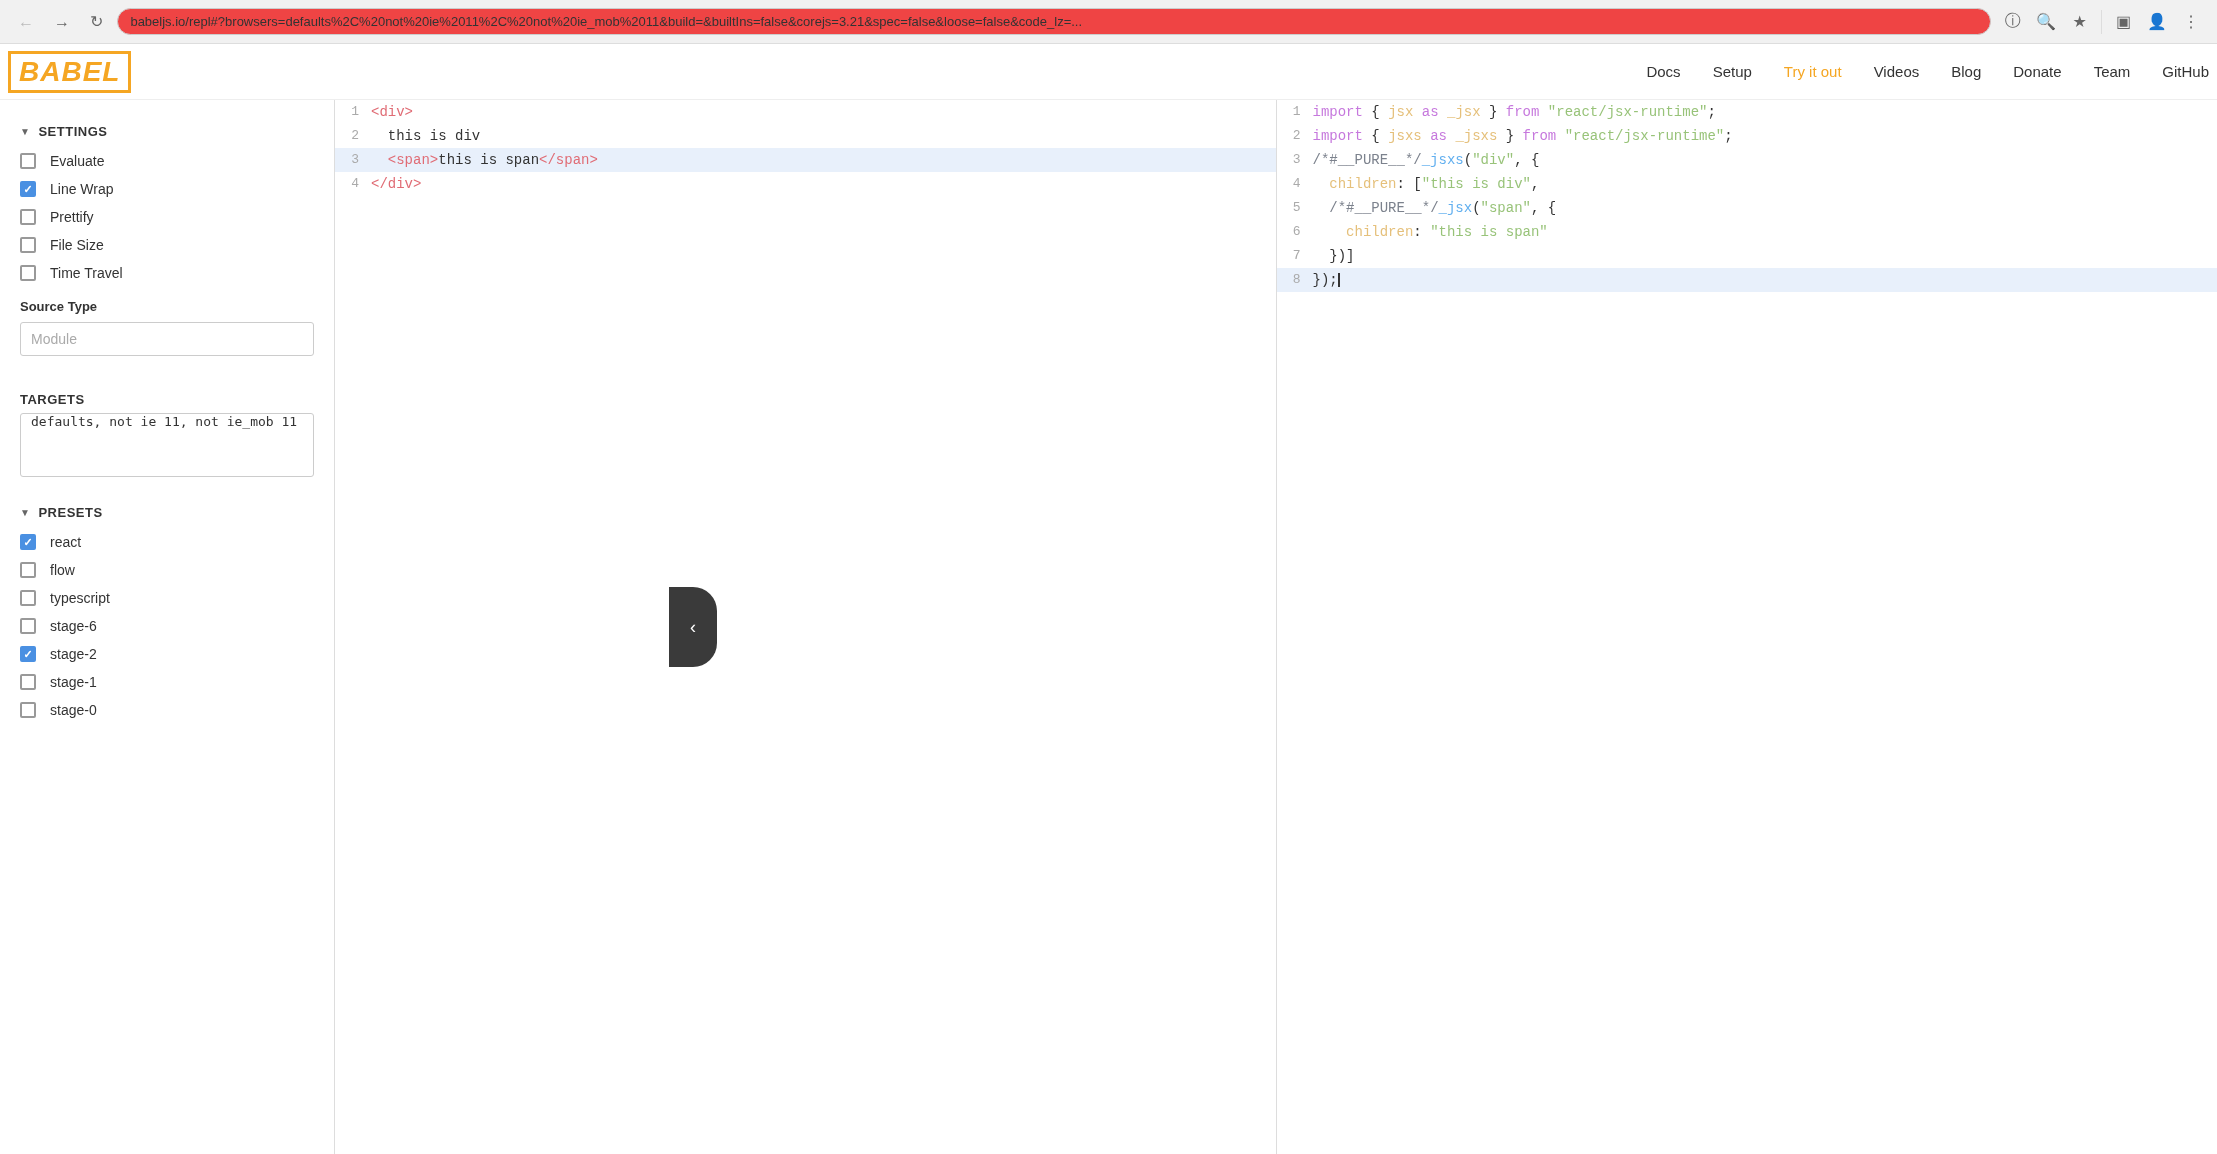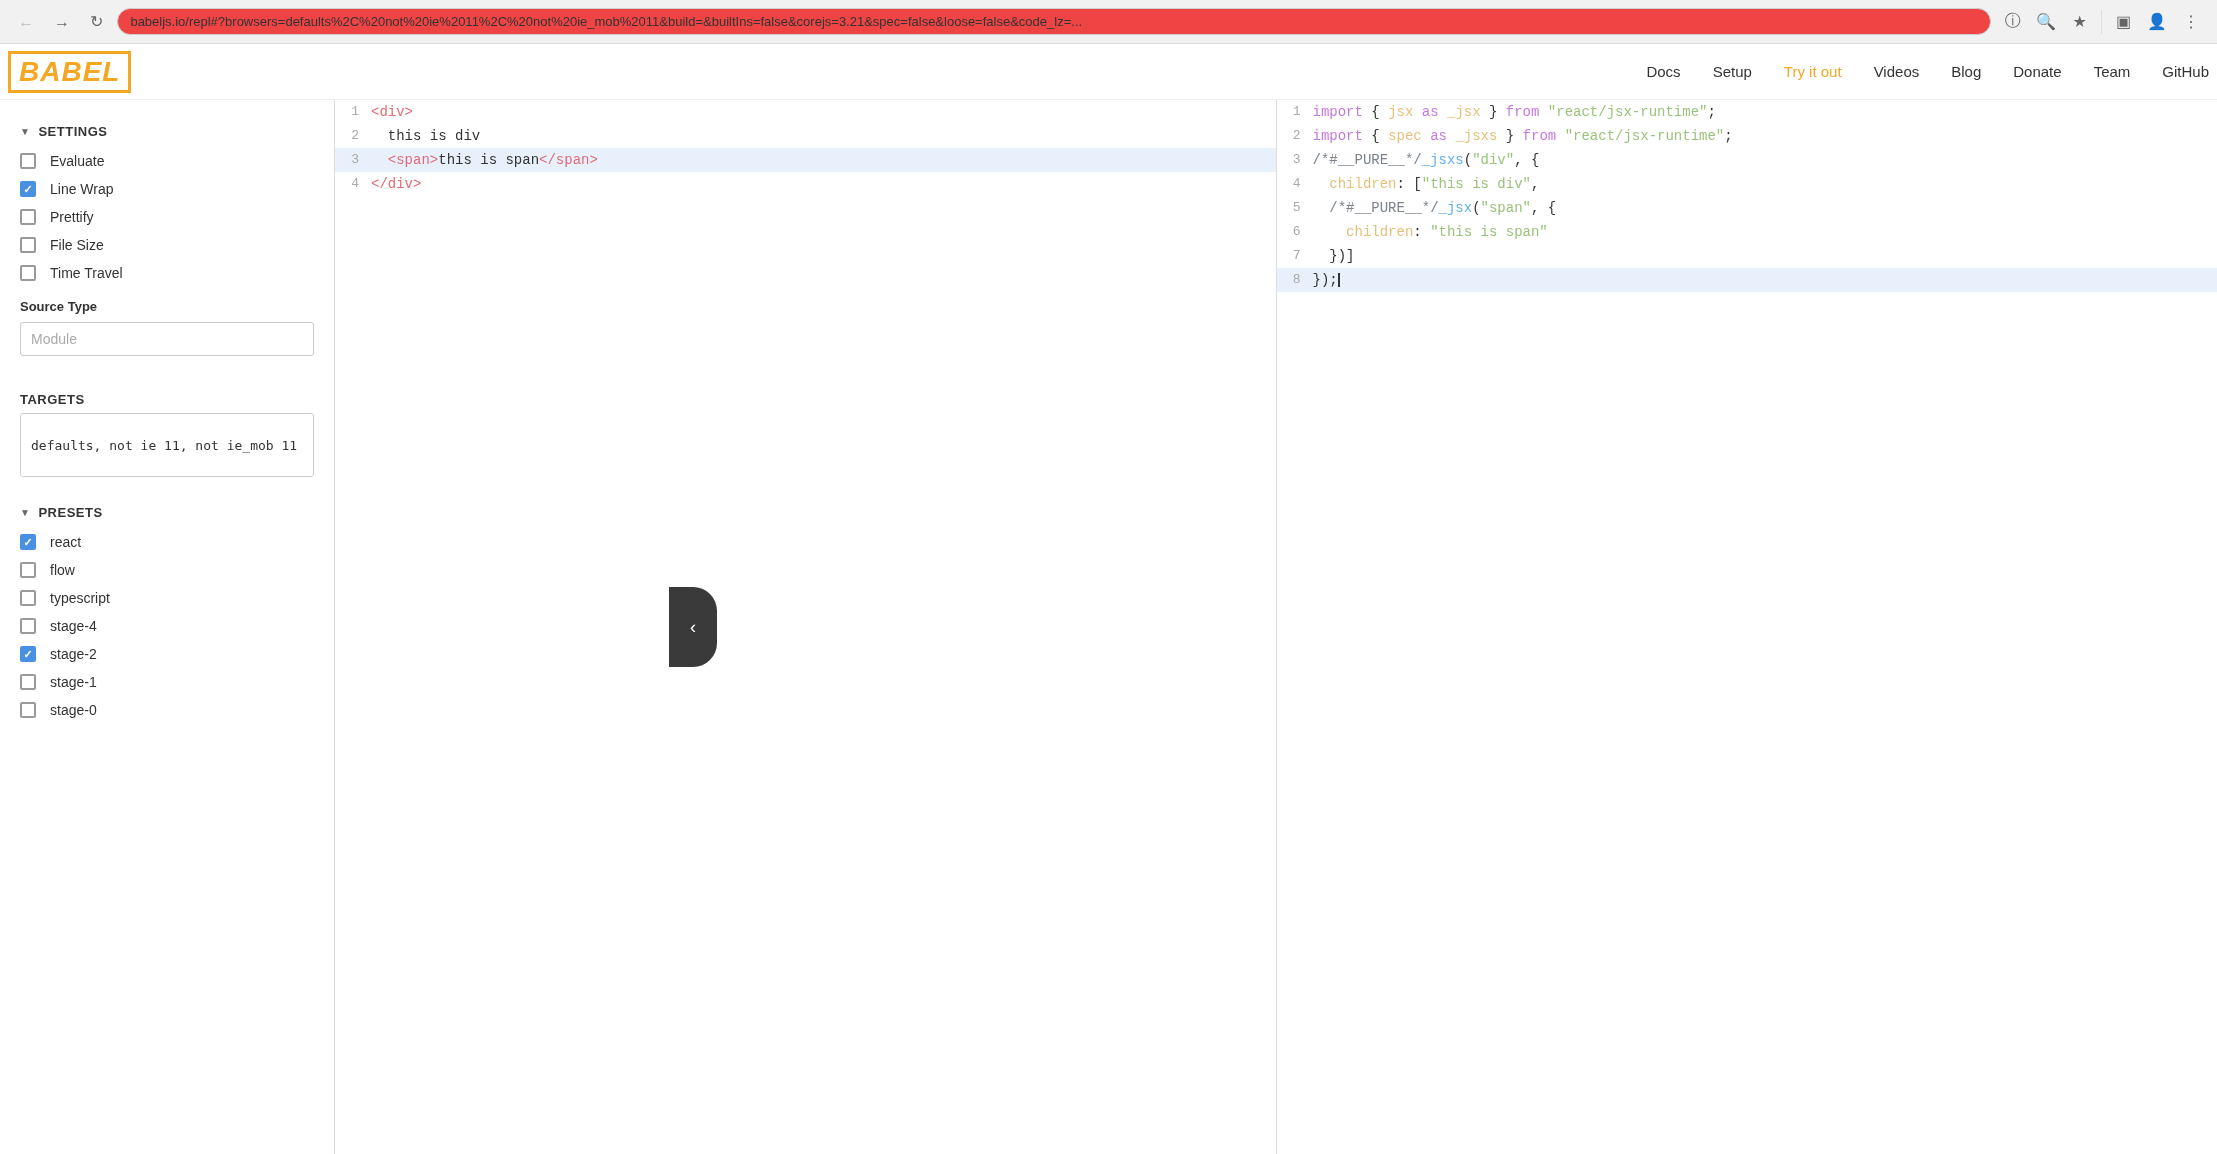--- a/index.html
+++ b/index.html
@@ -131,21 +131,21 @@
       font-weight: 700;
       letter-spacing: 0.5px;
       text-transform: uppercase;
       color: #333;
     }
 
     .targets-textarea {
       margin: 0 20px;
       width: calc(100% - 40px);
       height: 64px;
-      padding: 24px 10px;
+      padding: 0 10px;
       border: 1px solid #ccc;
       border-radius: 3px;
       font-size: 13px;
       color: #333;
       resize: none;
       font-family: monospace;
     }
 
     
     .editors-area {
@@ -376,21 +376,21 @@
     <div class="sidebar-option">
       <div class="checkbox"></div>
       <span>flow</span>
     </div>
     <div class="sidebar-option">
       <div class="checkbox"></div>
       <span>typescript</span>
     </div>
     <div class="sidebar-option">
       <div class="checkbox"></div>
-      <span>stage-4</span>
+      <span>stage-6</span>
     </div>
     <div class="sidebar-option">
       <div class="checkbox checked"></div>
       <span>stage-2</span>
     </div>
     <div class="sidebar-option">
       <div class="checkbox"></div>
       <span>stage-1</span>
     </div>
     <div class="sidebar-option">
@@ -423,21 +423,21 @@
 
     <button class="collapse-btn">‹</button>
 
     <div class="editor-panel right">
       <div class="code-line">
         <span class="line-num">1</span>
         <span class="line-content"><span class="kw">import</span> { <span class="id">jsx</span> <span class="kw">as</span> <span class="id">_jsx</span> } <span class="kw">from</span> <span class="str">"react/jsx-runtime"</span>;</span>
       </div>
       <div class="code-line">
         <span class="line-num">2</span>
-        <span class="line-content"><span class="kw">import</span> { <span class="id">spec</span> <span class="kw">as</span> <span class="id">_jsxs</span> } <span class="kw">from</span> <span class="str">"react/jsx-runtime"</span>;</span>
+        <span class="line-content"><span class="kw">import</span> { <span class="id">jsxs</span> <span class="kw">as</span> <span class="id">_jsxs</span> } <span class="kw">from</span> <span class="str">"react/jsx-runtime"</span>;</span>
       </div>
       <div class="code-line">
         <span class="line-num">3</span>
         <span class="line-content"><span class="cm">/*#__PURE__*/</span><span class="fn">_jsxs</span>(<span class="str">"div"</span>, {</span>
       </div>
       <div class="code-line">
         <span class="line-num">4</span>
         <span class="line-content">  <span class="id">children</span>: [<span class="str">"this is div"</span>,</span>
       </div>
       <div class="code-line">

